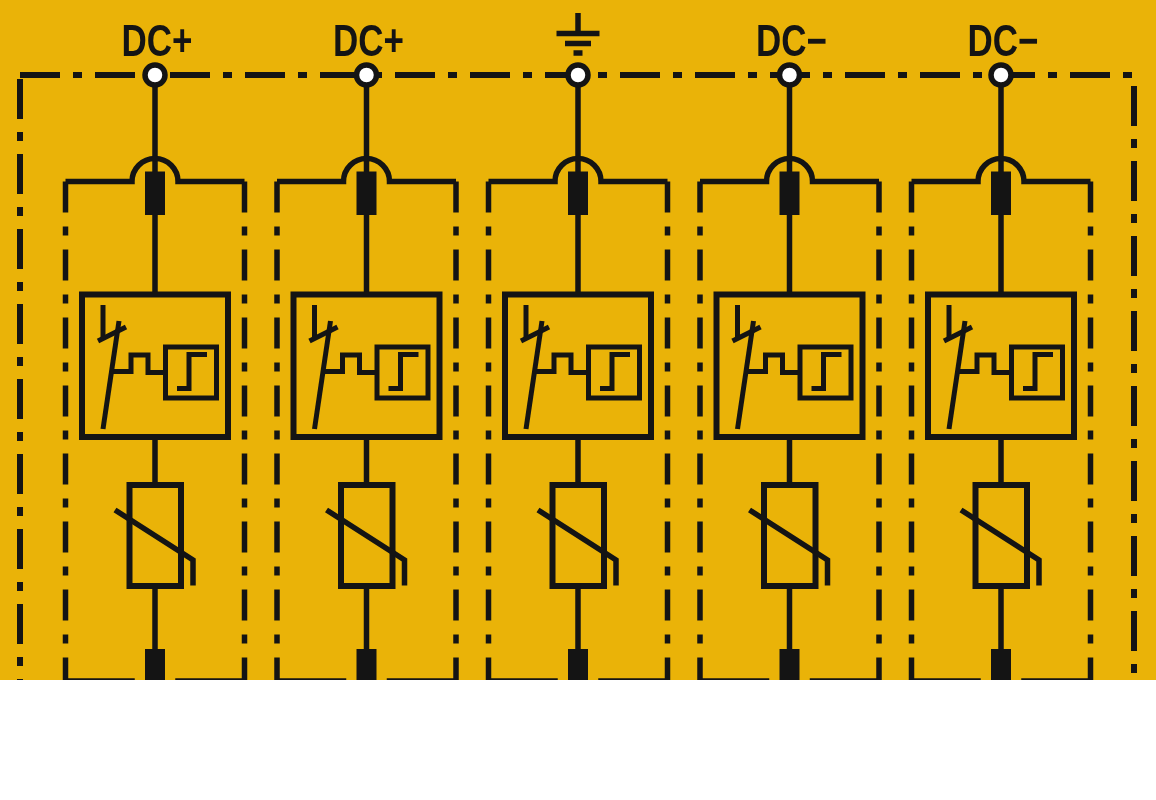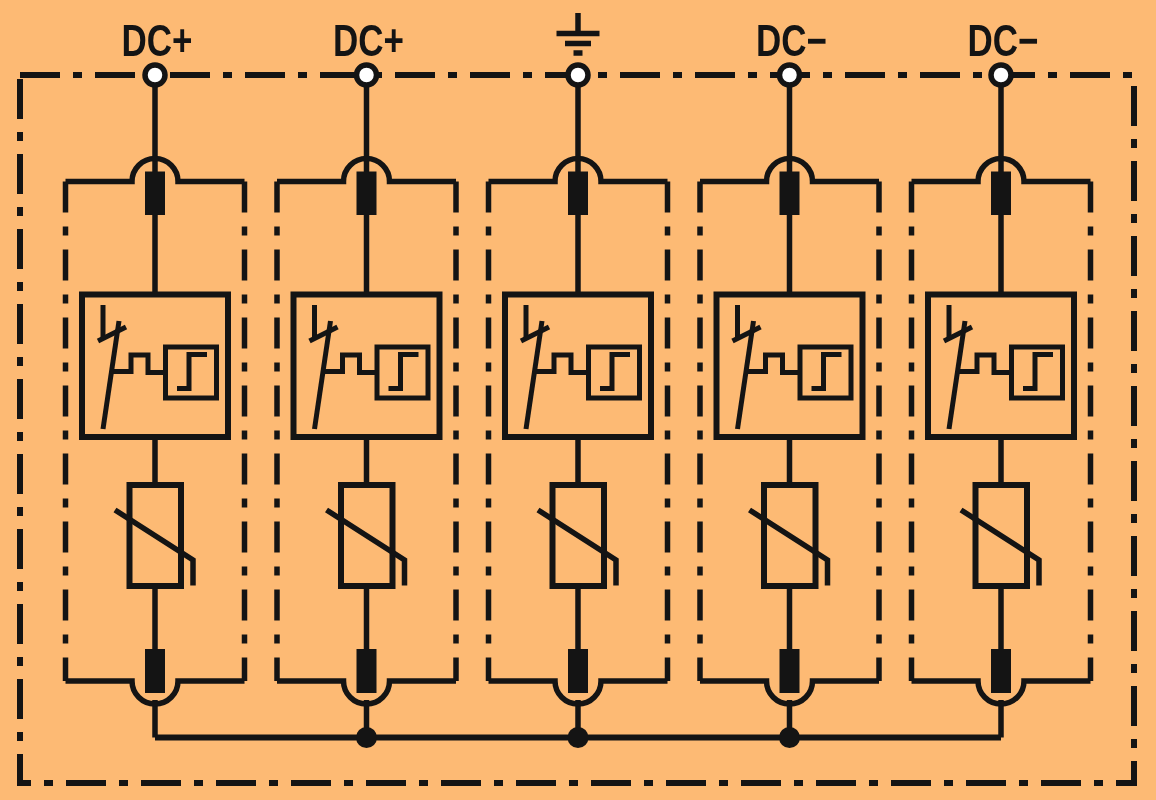--- a/index.html
+++ b/index.html
@@ -4,22 +4,22 @@
 <style>
   html, body {
     margin: 0;
     padding: 0;
     background: #ffffff;
     font-family: "Liberation Sans", sans-serif;
   }
   .stage {
     position: relative;
     width: 1156px;
-    height: 800px;
-    background: #fdba74;
+    height: 680px;
+    background: #eab308;
     overflow: hidden;
     text-decoration: underline;
   }
   svg { display: block; }
   text.terminal-label {
     font-family: "Liberation Sans", "DejaVu Sans", sans-serif;
     font-weight: 700;
     font-size: 45px;
     fill: #141414;
   }

